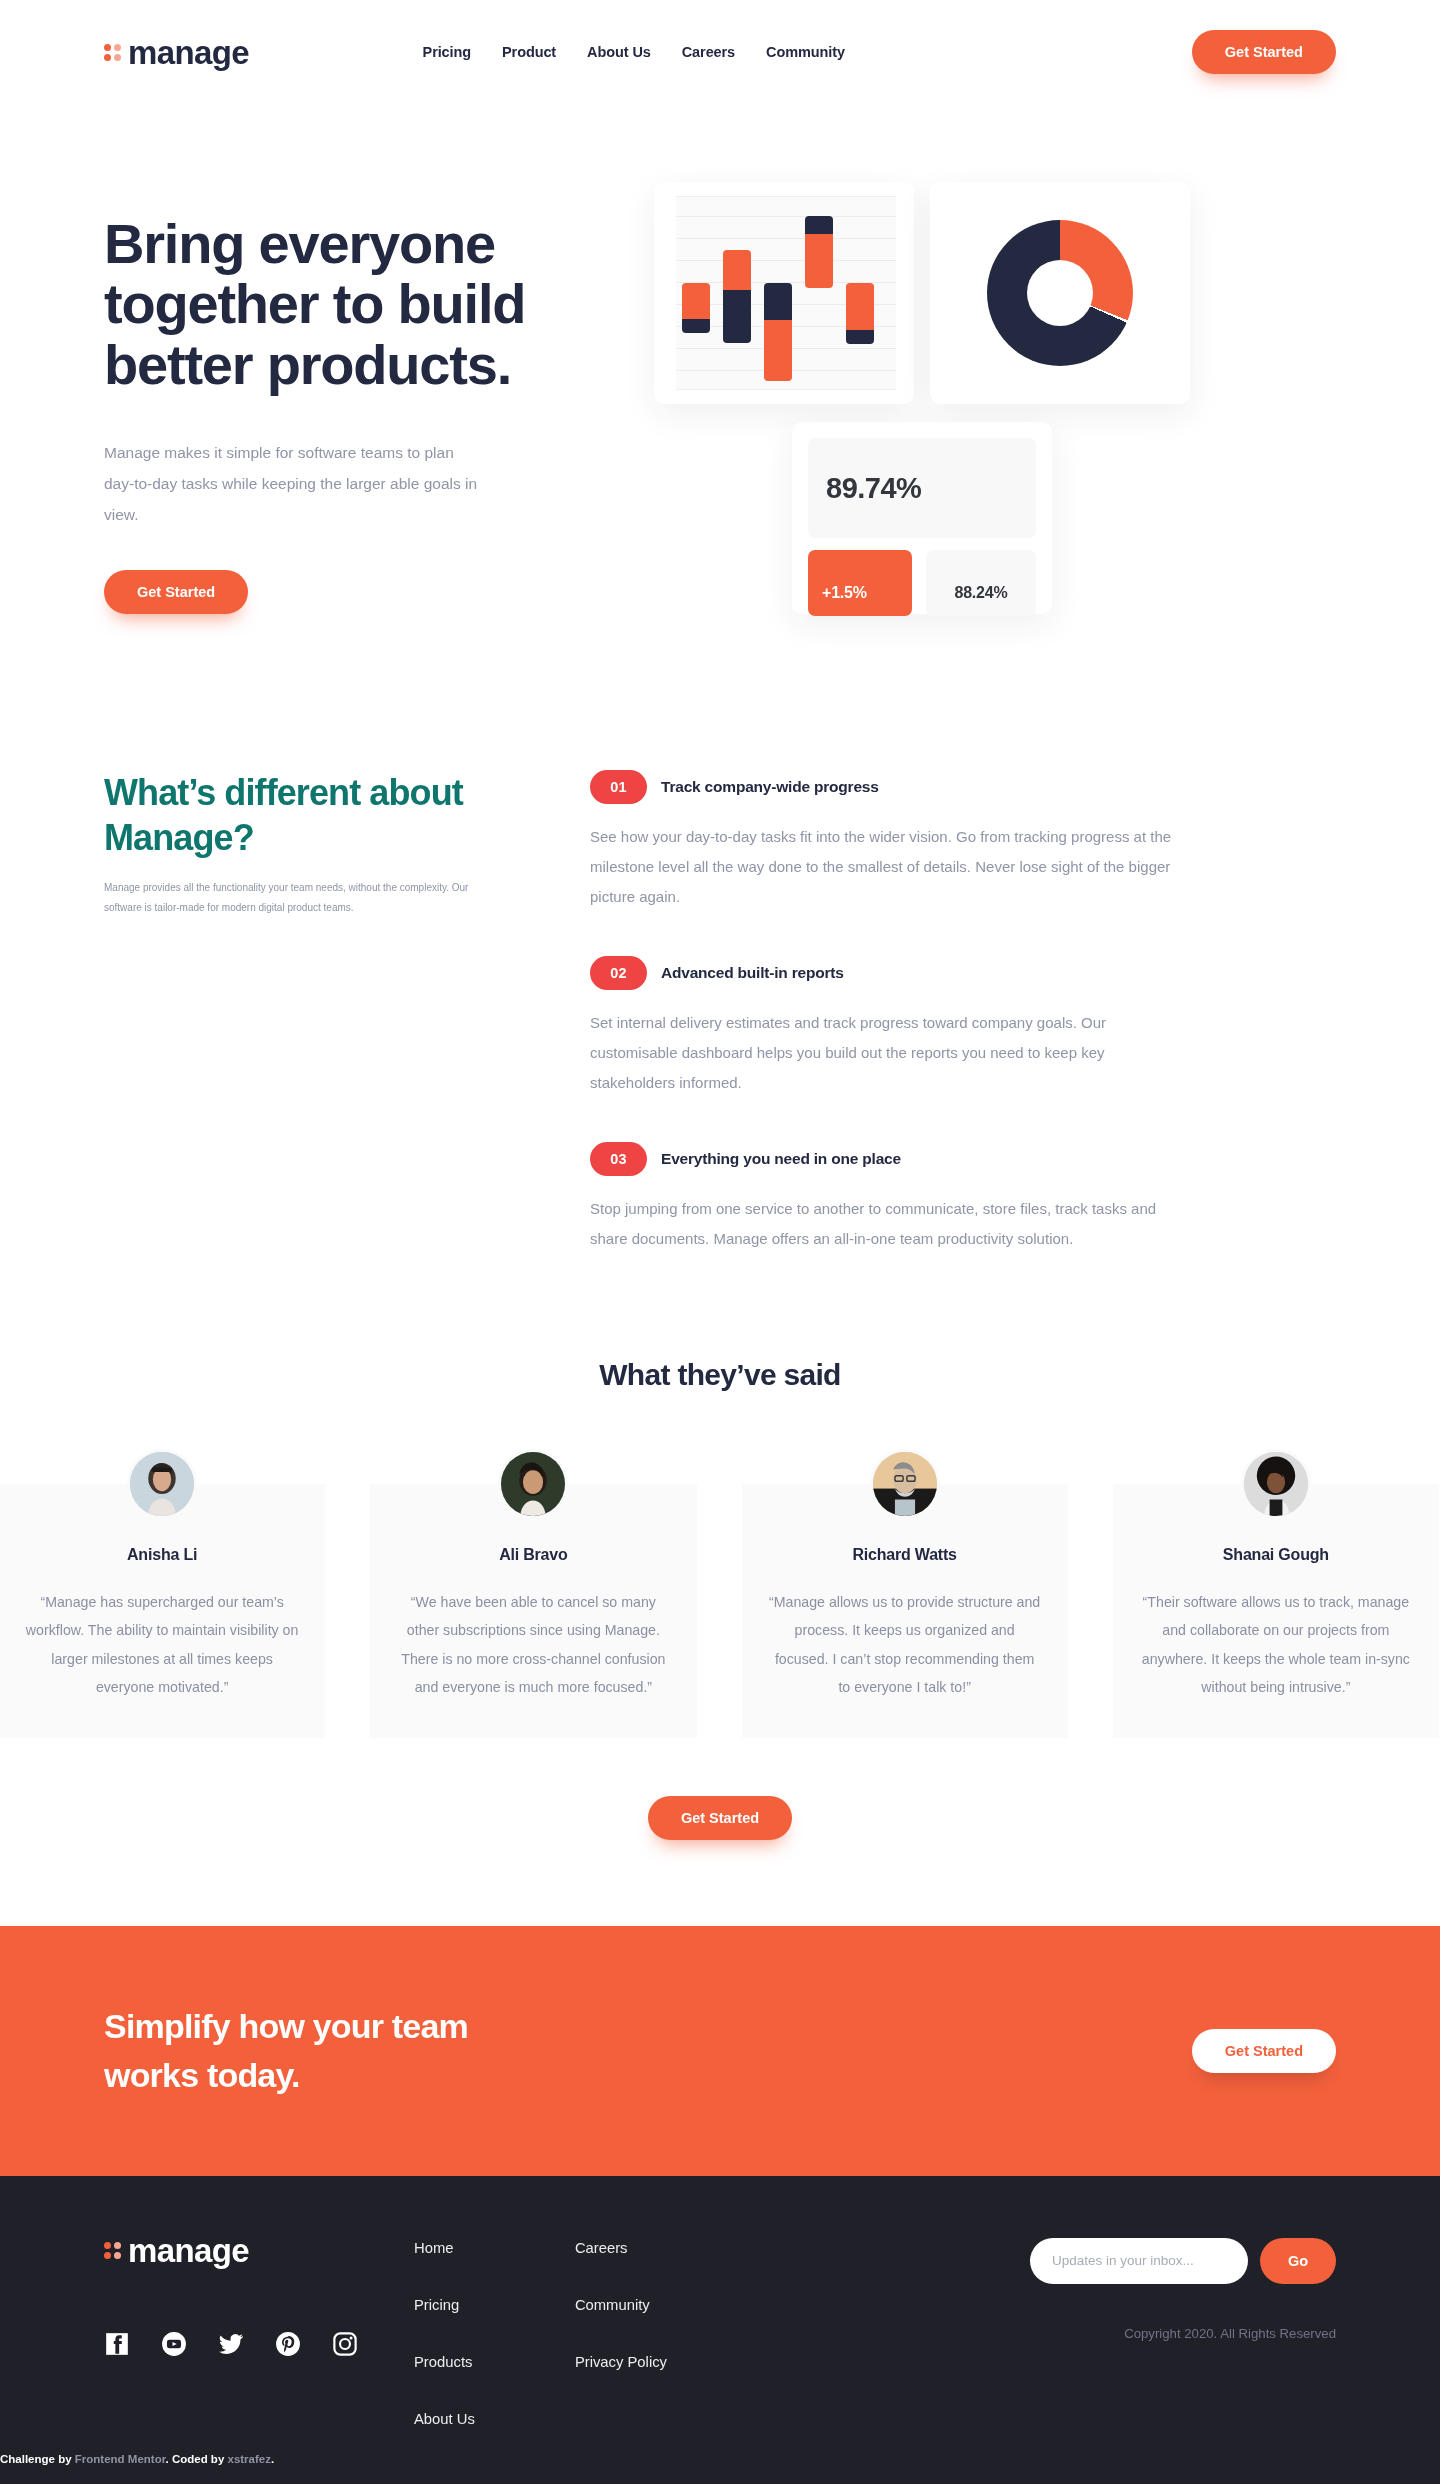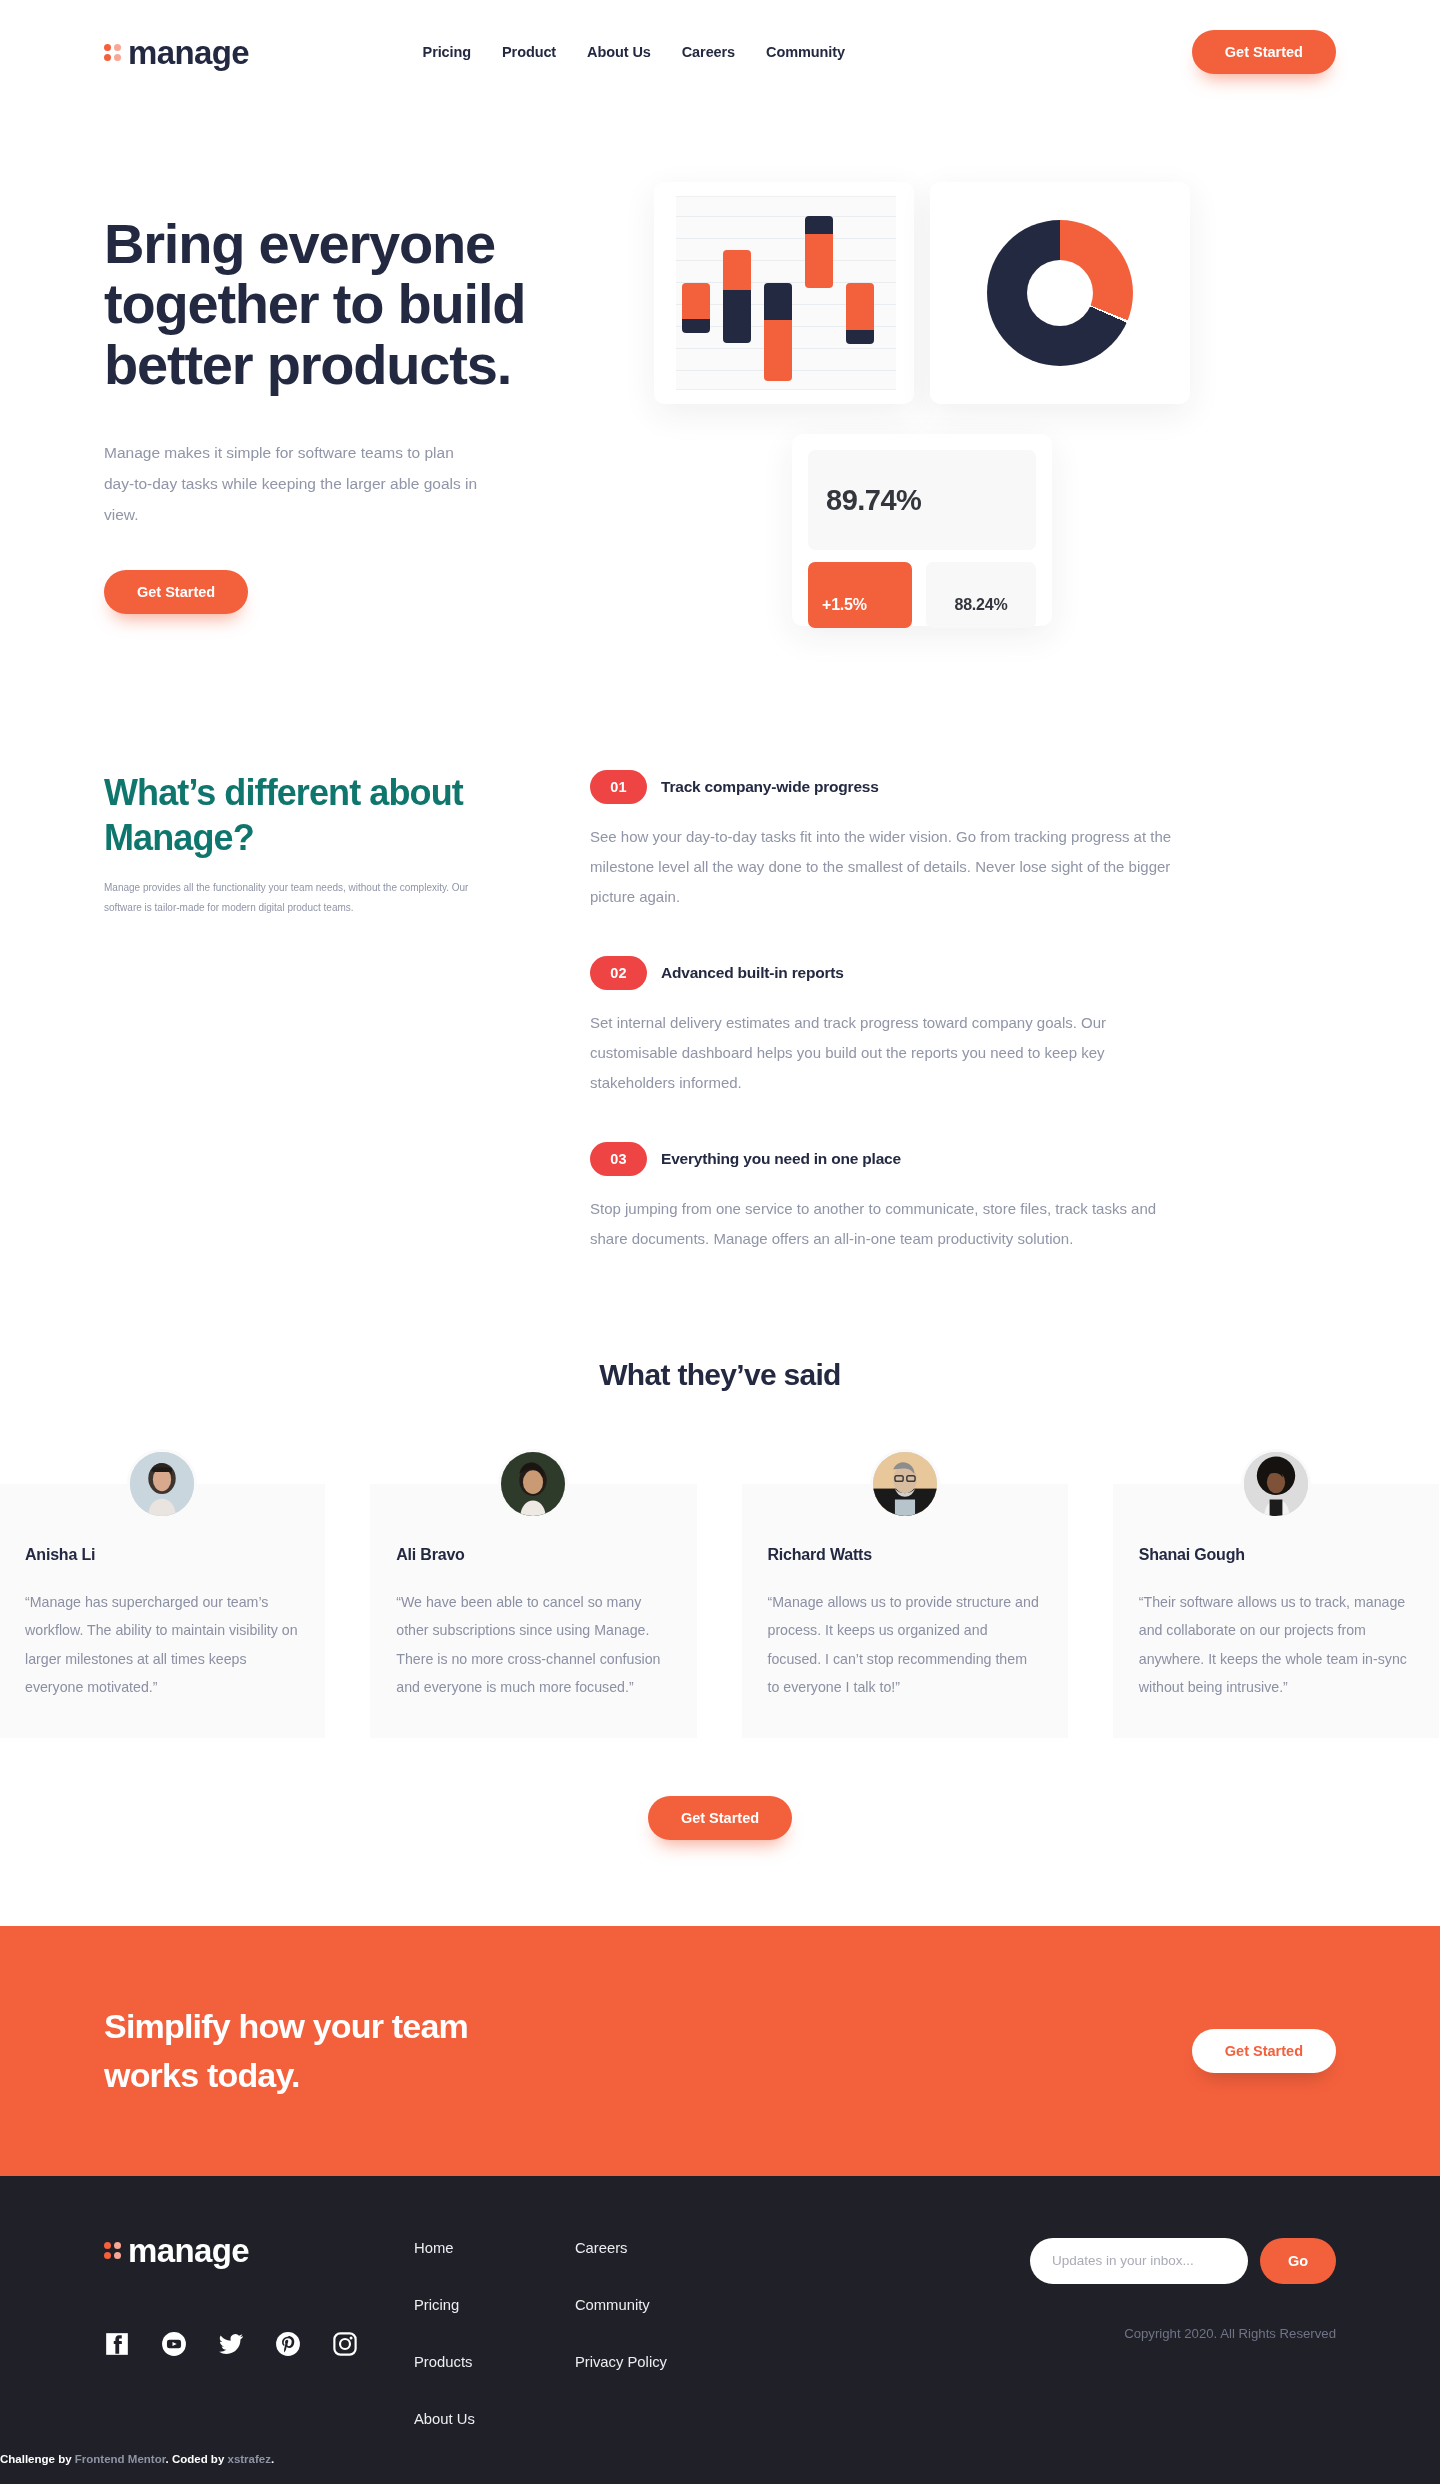--- a/index.html
+++ b/index.html
@@ -93,21 +93,21 @@
     min-height: 480px;
   }
   .chart-card {
     position: absolute;
     background: #fff;
     border-radius: 10px;
     box-shadow: 0 10px 34px rgba(36,41,66,0.07);
   }
   .card-bars { left: 10px; top: 0; width: 260px; height: 222px; }
   .card-donut { left: 286px; top: 0; width: 260px; height: 222px; }
-  .card-stats { left: 148px; top: 252px; width: 260px; height: 192px; padding: 16px; }
+  .card-stats { left: 148px; top: 240px; width: 260px; height: 192px; padding: 16px; }
 
   .bars-inner {
     position: absolute;
     left: 22px; top: 14px;
     width: 220px; height: 194px;
     background: #fafafa;
     border-top: 1px solid #edf0f2;
     border-bottom: 1px solid #edf0f2;
   }
   .gridline { position: absolute; left: 0; right: 0; height: 1px; background: #e9edef; }
@@ -217,21 +217,21 @@
     gap: 45px;
     padding: 0 0 0 0;
     margin-top: 92px;
     width: 1440px;
     margin-left: -1px;
   }
   .test-card {
     background: #fafafa;
     padding: 62px 26px 36px 26px;
     position: relative;
-    text-align: left;
+    text-align: center;
   }
   .test-avatar {
     position: absolute;
     left: 50%; top: -35px;
     transform: translateX(-50%);
     width: 70px; height: 70px;
     border-radius: 50%;
     overflow: hidden;
     border: 3px solid #fafafa;
     background: #cfd8de;

